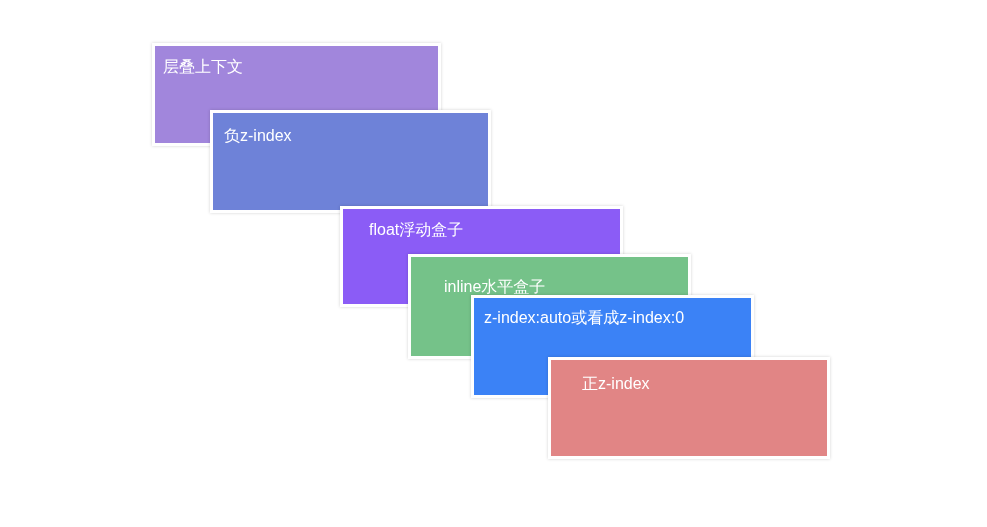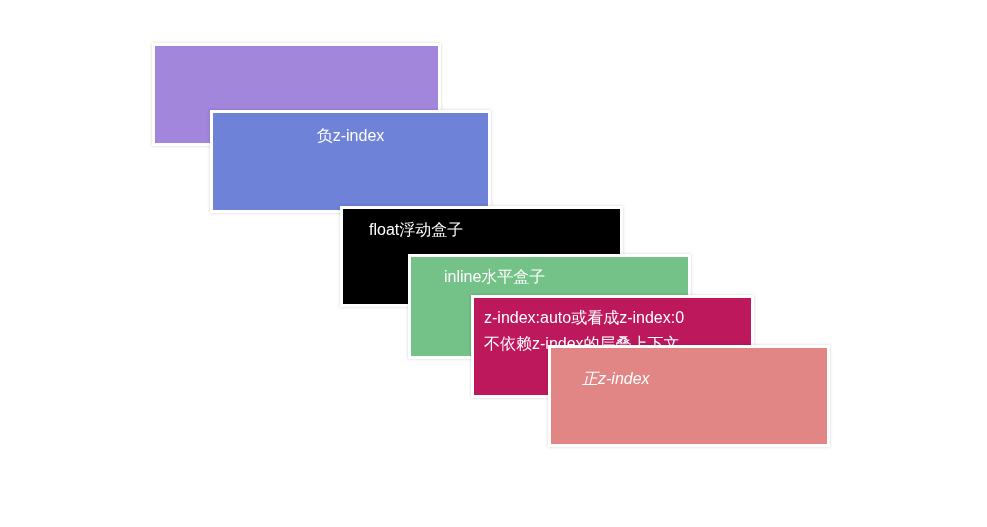--- a/index.html
+++ b/index.html
@@ -26,47 +26,47 @@
   }
   .layer-box .line {
     display: block;
     white-space: nowrap;
   }
   
   .box-1 { left: 152px; top: 43px;  width: 289px; height: 103px; padding: 8px 8px;   }
   .box-2 { left: 210px; top: 110px; width: 281px; height: 103px; padding: 10px 11px; }
   .box-3 { left: 273px; top: 157px; width: 282px; height: 103px; padding: 9px 21px;  }
   .box-4 { left: 340px; top: 206px; width: 283px; height: 101px; padding: 8px 26px;  }
-  .box-5 { left: 408px; top: 254px; width: 283px; height: 105px; padding: 7px 33px;  }
+  .box-5 { left: 408px; top: 254px; width: 283px; height: 105px; padding: 17px 33px;  }
   .box-6 { left: 471px; top: 295px; width: 283px; height: 103px; padding: 7px 10px;  }
-  .box-7 { left: 548px; top: 345px; width: 282px; height: 102px; padding: 18px 31px; font-style: italic; }
+  .box-7 { left: 548px; top: 357px; width: 282px; height: 102px; padding: 11px 31px; }
 </style>
 </head>
 <body>
 
 <div class="canvas">
 
   <div class="layer-box box-1" style="background: rgb(161, 134, 220);">
+    <span class="line">层叠上下文</span>
   </div>
 
-  <div class="layer-box box-2" style="background: rgb(110, 130, 216); text-align: center;">
+  <div class="layer-box box-2" style="background: rgb(110, 130, 216);">
     <span class="line">负z-index</span>
   </div>
 
 
-  <div class="layer-box box-4" style="background: #000000;">
+  <div class="layer-box box-4" style="background: #8b5cf6;">
     <span class="line">float浮动盒子</span>
   </div>
 
   <div class="layer-box box-5" style="background: rgb(117, 194, 137);">
     <span class="line">inline水平盒子</span>
   </div>
 
-  <div class="layer-box box-6" style="background: #be185d;">
+  <div class="layer-box box-6" style="background: #3b82f6;">
     <span class="line">z-index:auto或看成z-index:0</span>
-    <span class="line">不依赖z-index的层叠上下文</span>
   </div>
 
   <div class="layer-box box-7" style="background: rgb(225, 133, 133);">
     <span class="line">正z-index</span>
   </div>
 
 </div>
 
 </body></html>

